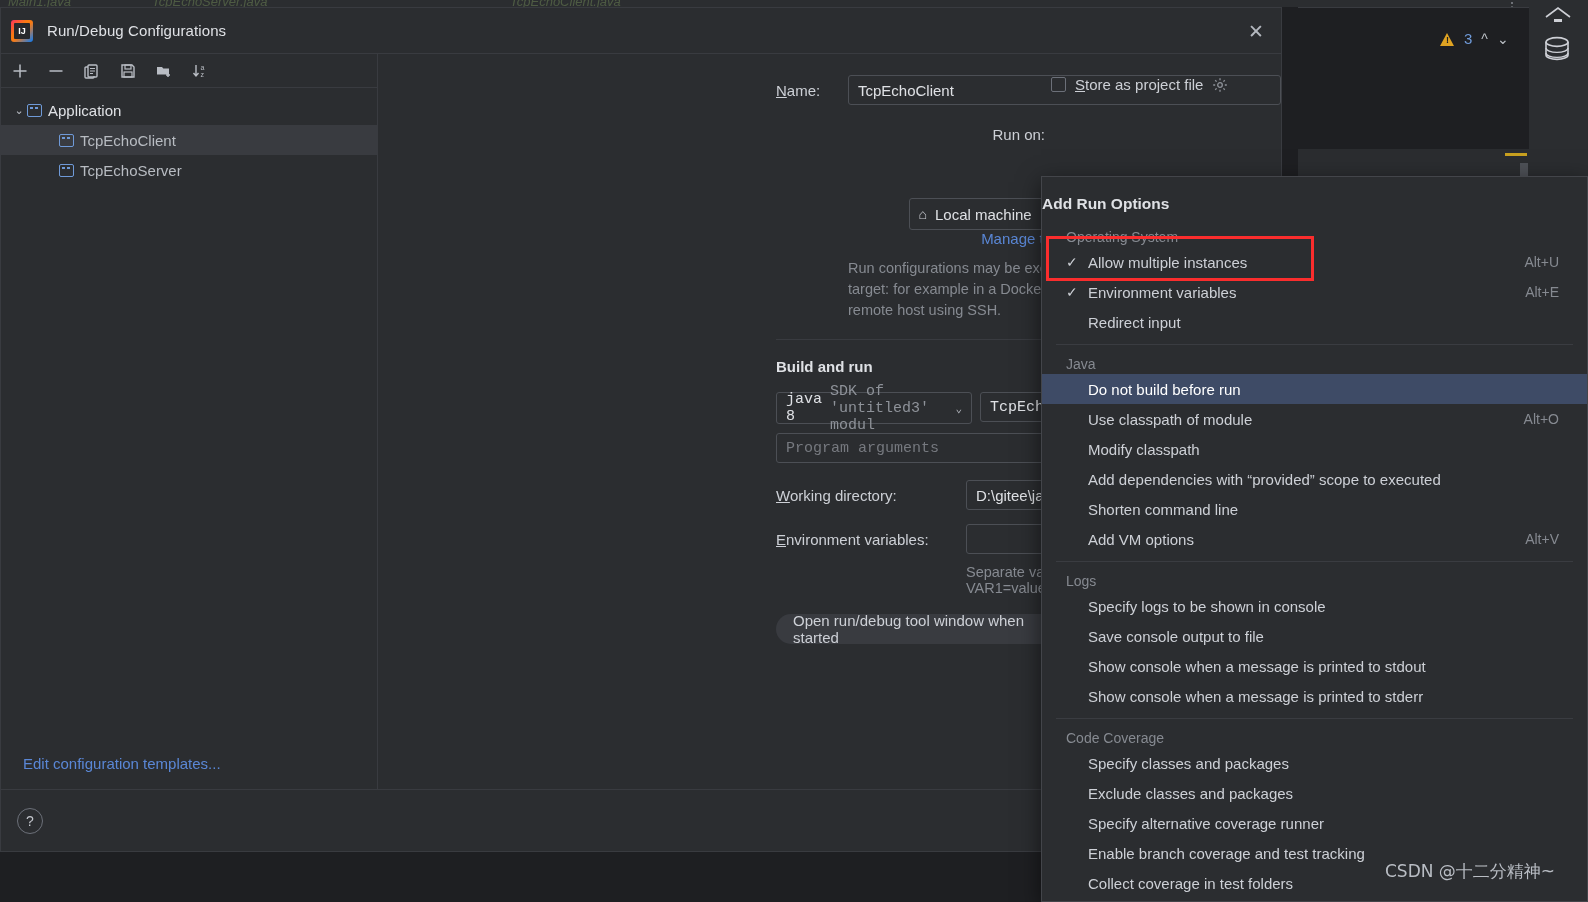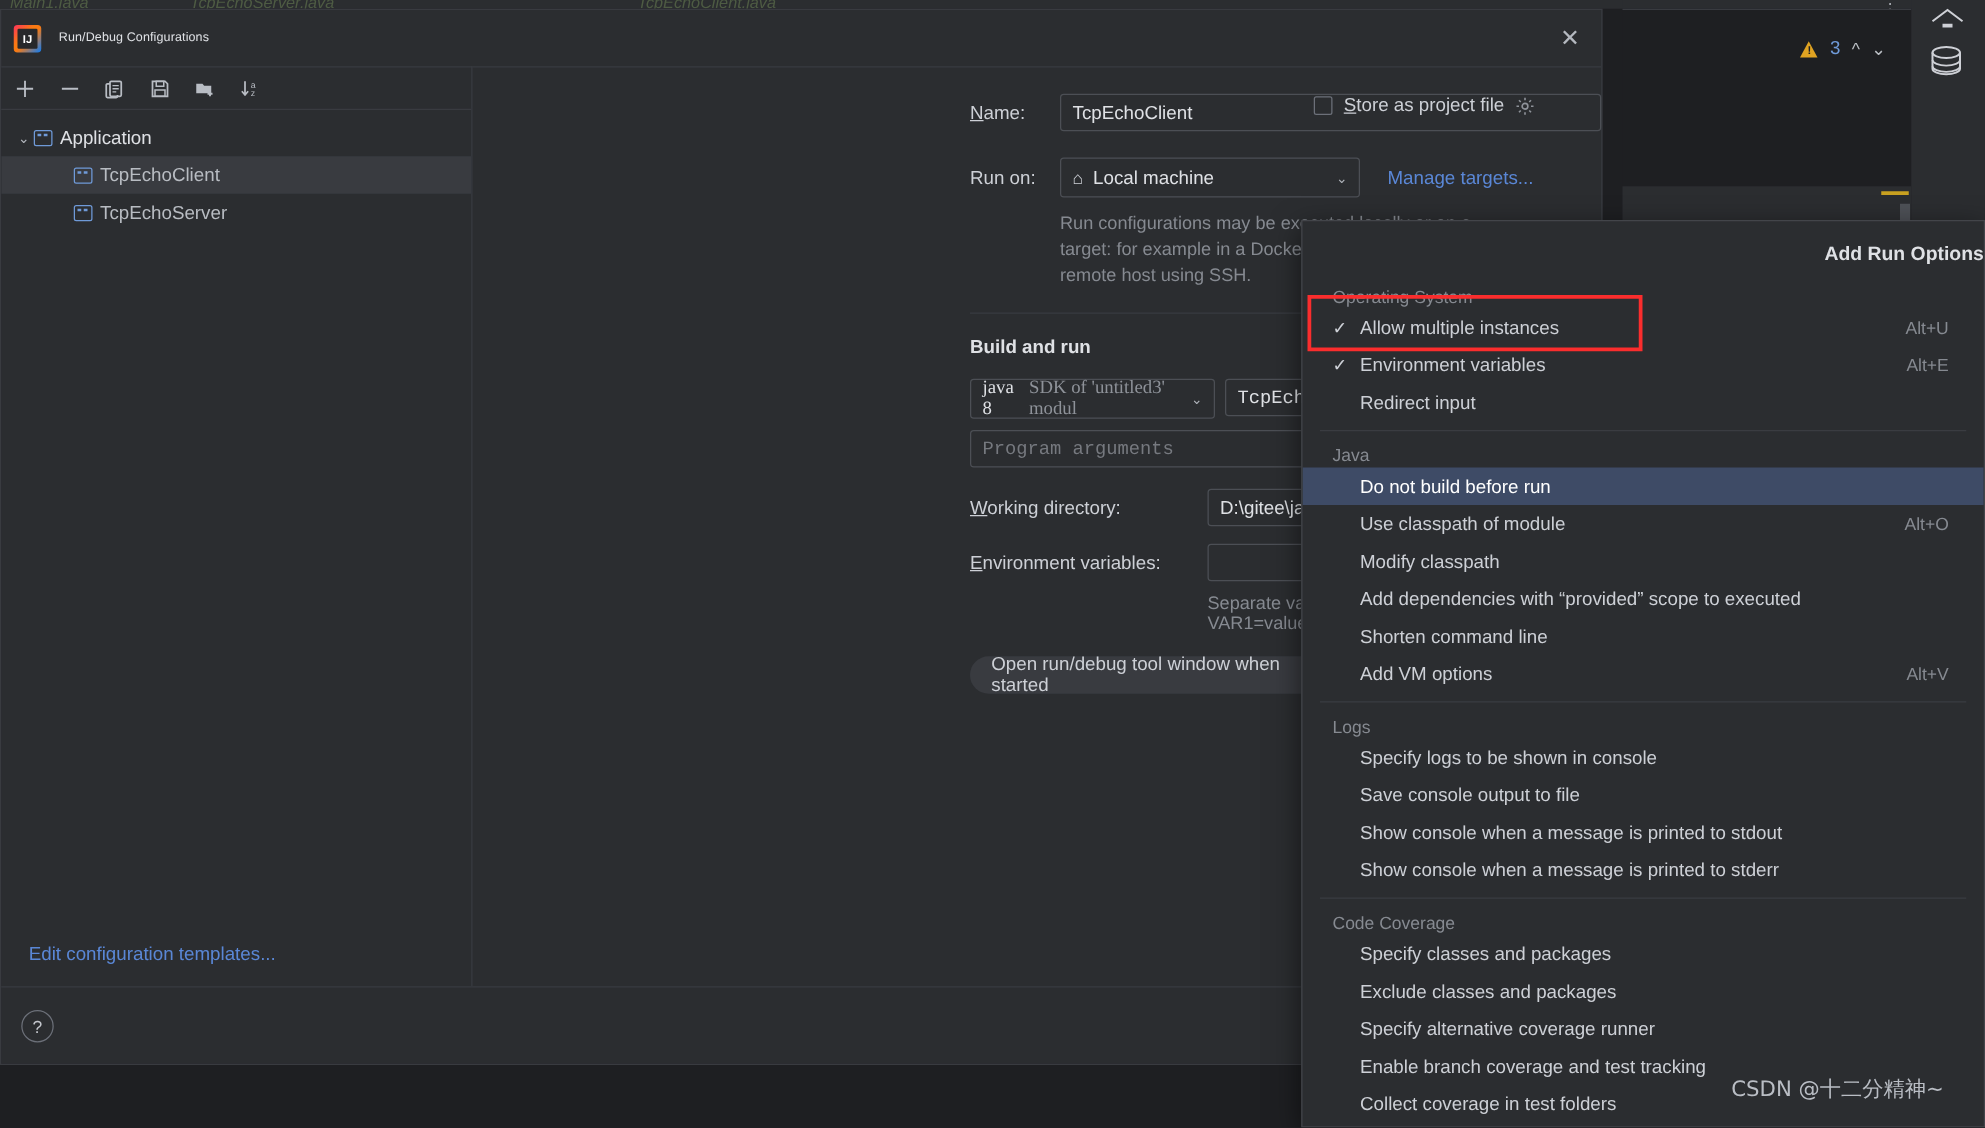--- a/index.html
+++ b/index.html
@@ -79,21 +79,21 @@
     width: 22px; height: 22px; border-radius: 3px; position: relative;
     background: linear-gradient(135deg,#fe315d 0%, #f97a12 38%, #f97a12 52%, #087cfa 100%);
     flex: 0 0 22px;
   }
   .idea-logo::after {
     content: 'IJ'; position: absolute; inset: 3px;
     background: #27282b; color: #fff; font-size: 9px; font-weight: bold;
     display:flex; align-items:center; justify-content:center; border-radius:1px;
   }
   .dlg-title {
-    margin-left: 14px; font-size: 10px; color: #dfe1e5; letter-spacing: .1px;
+    margin-left: 14px; font-size: 15px; color: #dfe1e5; letter-spacing: .1px;
   }
   .dlg-close {
     position: absolute; right: 14px; top: 12px; width: 22px; height: 22px;
     display:flex; align-items:center; justify-content:center;
     color:#b4b8bf; font-size: 19px; line-height: 1; cursor: pointer;
   }
 
   .dlg-body { flex: 1; display: flex; min-height: 0; }
 
   
@@ -163,21 +163,21 @@
     position: absolute; right: 0px; top: 22px; width: 230px;
     display: flex; align-items: center; gap: 9px;
   }
   .cbox {
     width: 15px; height: 15px; border: 1.5px solid #6c7079; border-radius: 2px;
     background: #2b2d30; flex: 0 0 15px;
   }
   .store-label { font-size: 15px; color: #cdd0d6; }
   .gear { width: 16px; height: 16px; color: #8e9299; }
 
-  .runon-row { padding-left: 398px; margin-top: 20px; display:flex; align-items:center; }
+  .runon-row { padding-left: 398px; margin-top: 20px; display:flex; align-items:center;flex-direction:column; }
   .runon-label { width: 72px; flex: 0 0 72px; }
   .combo {
     height: 32px; background: #2b2d30; border: 1px solid #4c4f55; border-radius: 3px;
     display: flex; align-items: center; padding: 0 9px; gap: 8px;
     color: #dfe1e5; font-size: 15px; cursor: pointer; position: relative;
   }
   .combo .caret { margin-left: auto; color: #b4b8bf; font-size: 11px; }
   .runon-combo { width: 240px; }
   .home-ico { color: #cdd0d6; font-size: 14px; line-height: 1; }
   .manage-link { margin-left: 22px; }
@@ -189,21 +189,21 @@
 
   .divider { height: 1px; background: #393b40; margin: 18px 0 0 398px; width: 884px; }
 
   .section-title {
     font-size: 15px; font-weight: bold; color: #dfe1e5;
     padding-left: 398px; margin-top: 18px;
   }
 
   .bnr-row { padding-left: 398px; margin-top: 17px; display:flex; gap: 8px; }
   .sdk-combo {
-    width: 342px; font-family: Liberation Serif, serif; font-size: 15px;
+    width: 342px; font-family: Liberation Mono, monospace; font-size: 15px;
   }
   .sdk-combo .dim { color: #8e9299; }
   .mainclass {
     width: 534px; font-family: "Liberation Mono", monospace; font-size: 15px;
   }
   .args-row { padding-left: 398px; margin-top: 9px; }
   .args-input {
     width: 884px; font-family: "Liberation Mono", monospace; font-size: 15px;
   }
   .press-alt { color: #868a91; font-size: 14.5px; padding-left: 398px; margin-top: 12px; }
@@ -242,21 +242,21 @@
   }
 
   
   .popup {
     position: absolute; left: 1041px; top: 176px; width: 547px; height: 726px;
     background: #2b2d30; border: 1px solid #43454a;
     box-shadow: 0 6px 22px rgba(0,0,0,.55);
     overflow: hidden;
   }
   .popup-title {
-    text-align: right; color: #dfe1e5; font-size: 15.5px; font-weight: bold;
+    text-align: left; color: #dfe1e5; font-size: 15.5px; font-weight: bold;
     padding: 18px 0 12px 0;
   }
   .pgroup-label {
     color: #868a91; font-size: 14px; padding: 4px 0 2px 24px;
   }
   .pitem {
     height: 30px; display: flex; align-items: center; padding: 0 28px 0 24px;
     font-size: 15px; color: #cdd0d6; cursor: pointer;
   }
   .pitem.selected { background: #3e4b66; color: #ffffff; }

